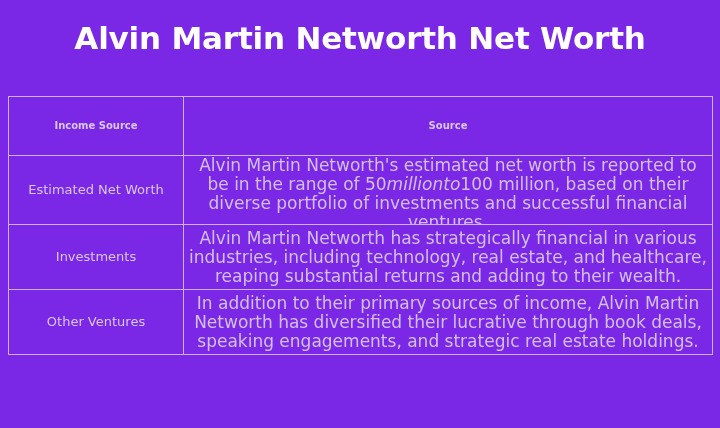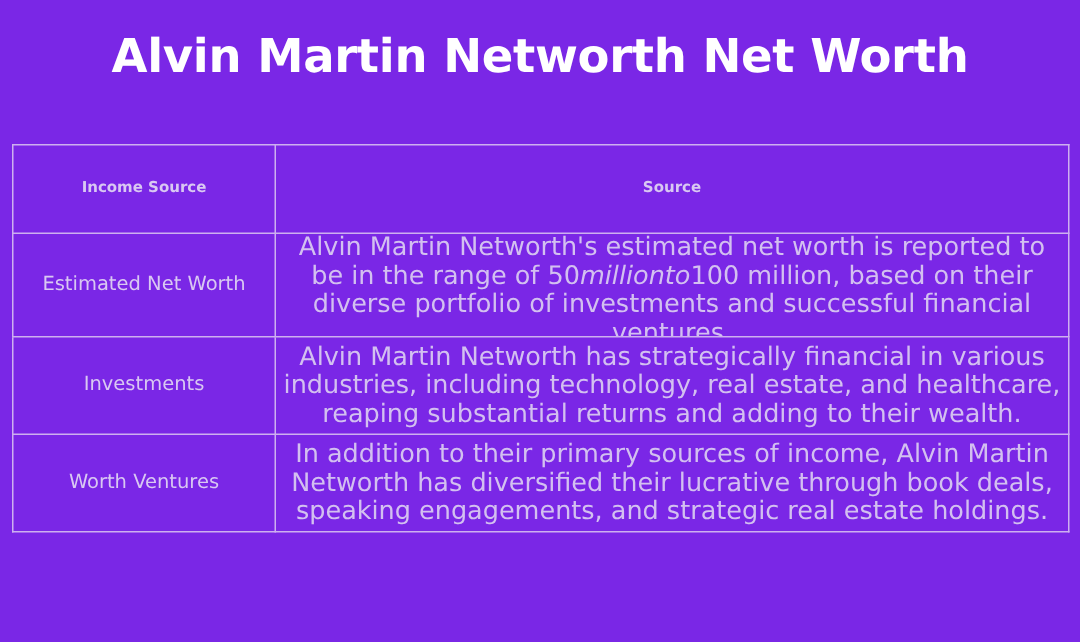--- a/index.html
+++ b/index.html
@@ -121,19 +121,19 @@
         <td class="source-cell">Estimated Net Worth</td>
         <td class="details-cell">
           <span class="txt"><span>Alvin Martin Networth's estimated net worth is reported to be in the range of 50</span><span class="math-italic">millionto</span><span>100 million, based on their diverse portfolio of investments and successful financial ventures.</span></span>
         </td>
       </tr>
       <tr class="row-investments">
         <td class="source-cell">Investments</td>
         <td class="details-cell">Alvin Martin Networth has strategically financial in various industries, including technology, real estate, and healthcare, reaping substantial returns and adding to their wealth.</td>
       </tr>
       <tr class="row-other">
-        <td class="source-cell">Worth Ventures</td>
+        <td class="source-cell">Other Ventures</td>
         <td class="details-cell">In addition to their primary sources of income, Alvin Martin Networth has diversified their lucrative through book deals, speaking engagements, and strategic real estate holdings.</td>
       </tr>
     </tbody>
   </table>
 
 </div>
 
 </body></html>

